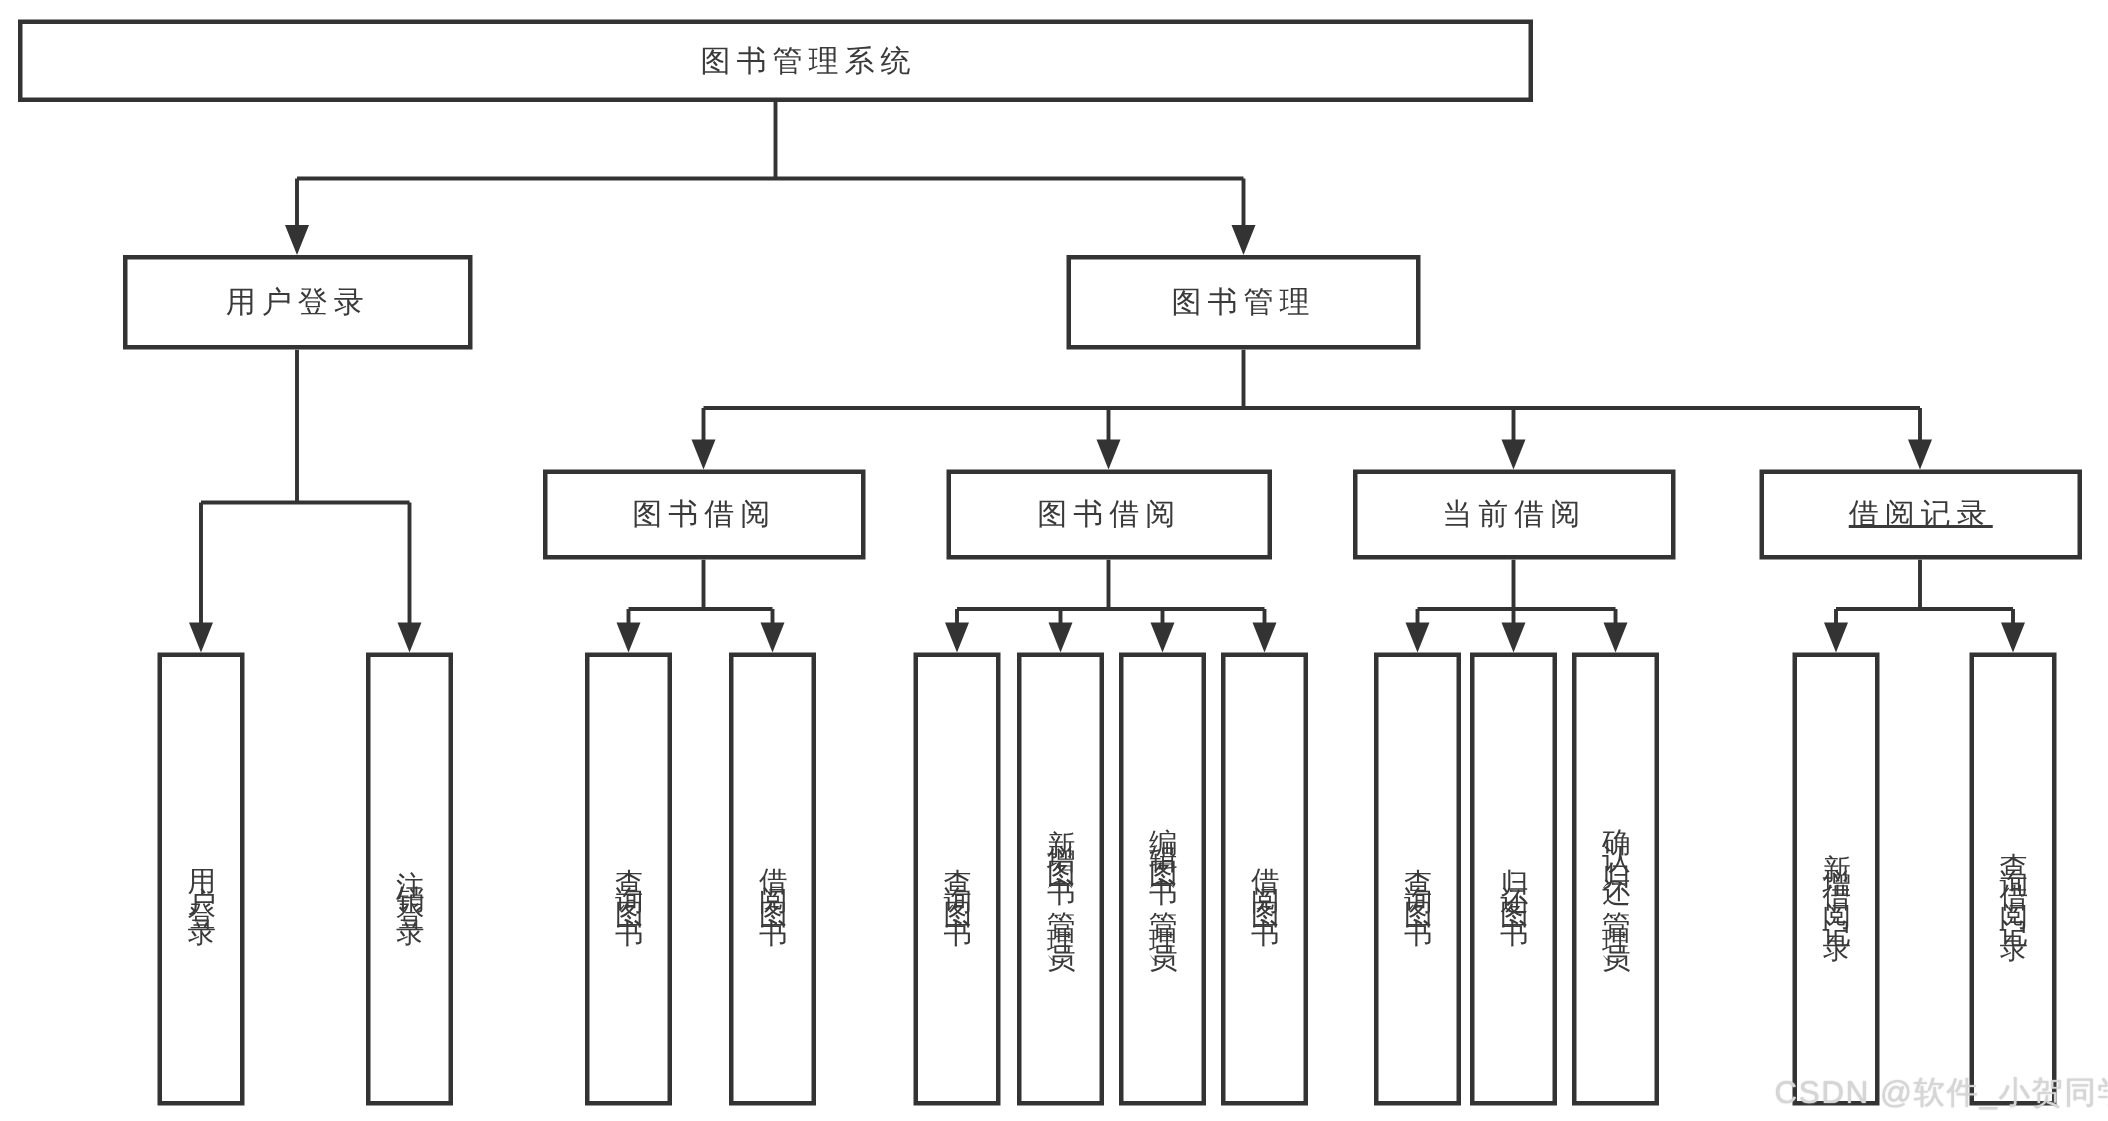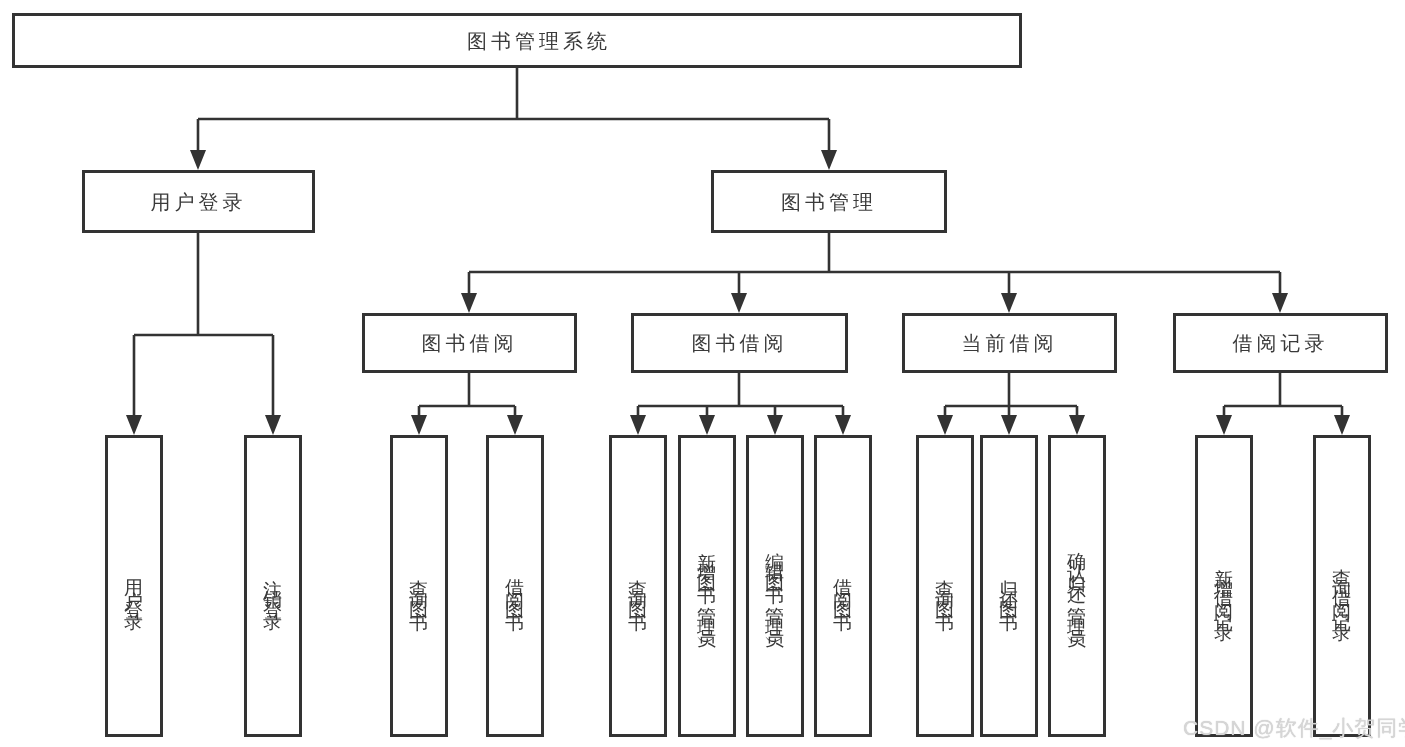--- a/index.html
+++ b/index.html
@@ -77,21 +77,21 @@
   </svg>
 
   <div class="node h" style="left:12px;top:13px;width:1010px;height:55px;padding-left:44px;">图书管理系统</div>
 
   <div class="node h" style="left:82px;top:170px;width:233px;height:63px;">用户登录</div>
   <div class="node h" style="left:711px;top:170px;width:236px;height:63px;text-align:center;">图书管理</div>
 
   <div class="node h" style="left:362px;top:313px;width:215px;height:60px;">图书借阅</div>
   <div class="node h" style="left:631px;top:313px;width:217px;height:60px;">图书借阅</div>
   <div class="node h" style="left:902px;top:313px;width:215px;height:60px;text-align:center;">当前借阅</div>
-  <div class="node h" style="left:1173px;top:313px;width:215px;height:60px;">借阅记录</div>
+  <div class="node h" style="left:1173px;top:313px;width:215px;height:60px;text-decoration:underline;">借阅记录</div>
 
   <div class="node leaf" style="left:105px;top:435px;width:58px;height:302px;">
     <span class="v">用户登录</span>
   </div>
   <div class="node leaf" style="left:244px;top:435px;width:58px;height:302px;">
     <span class="v">注销登录</span>
   </div>
 
   <div class="node leaf" style="left:390px;top:435px;width:58px;height:302px;">
     <span class="v">查询图书</span>

